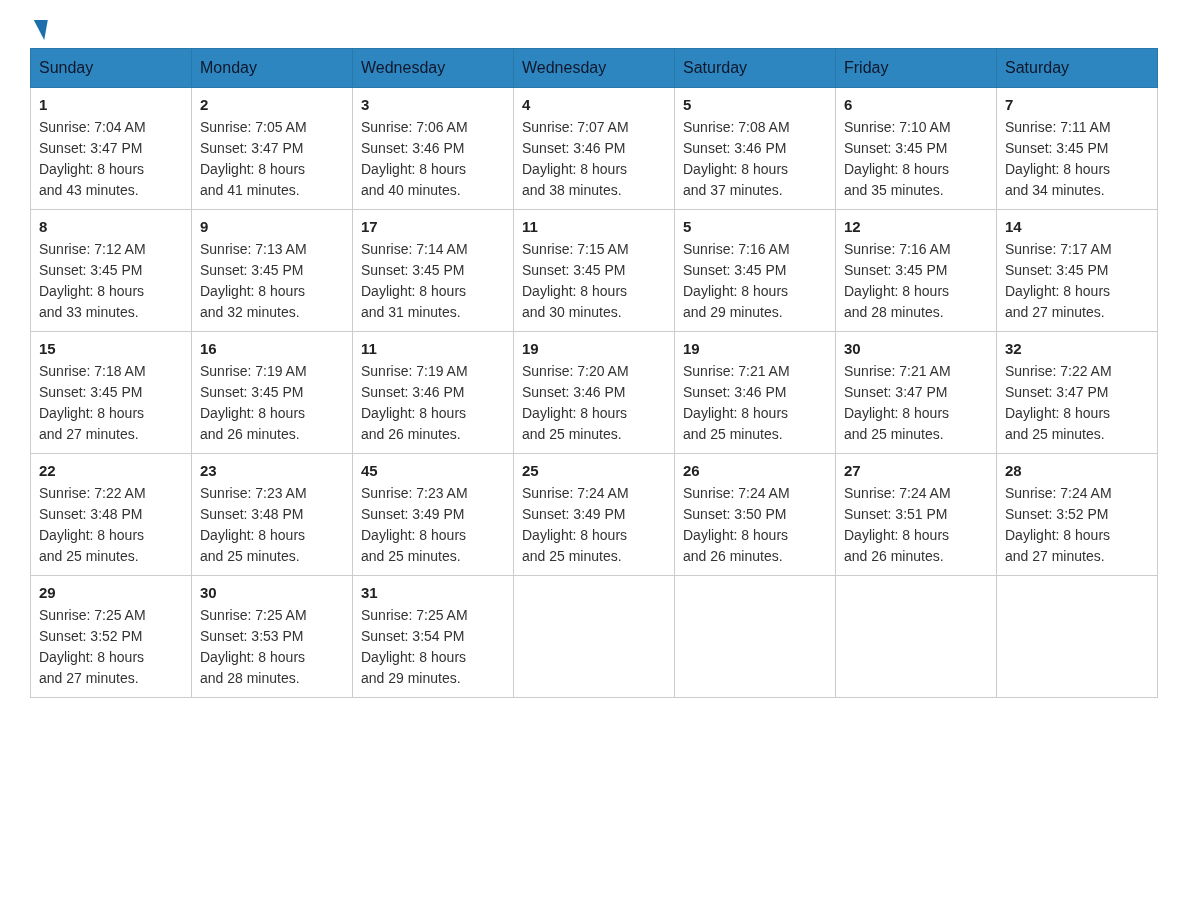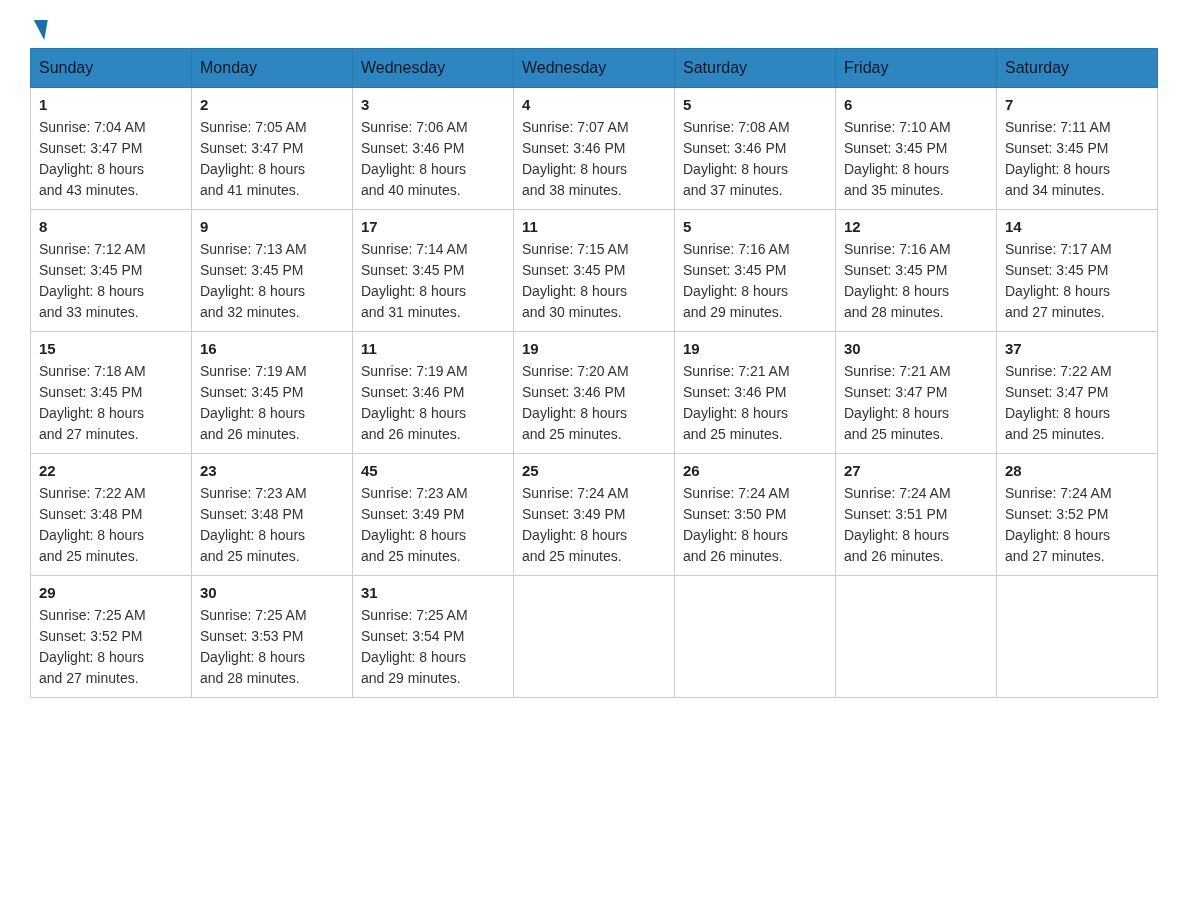--- a/index.html
+++ b/index.html
@@ -306,21 +306,21 @@
         <td>
           <span class="day-number">30</span>
           <div class="day-info">
             Sunrise: 7:21 AM<br>
             Sunset: 3:47 PM<br>
             Daylight: 8 hours<br>
             and 25 minutes.
           </div>
         </td>
         <td>
-          <span class="day-number">37</span>
+          <span class="day-number">32</span>
           <div class="day-info">
             Sunrise: 7:22 AM<br>
             Sunset: 3:47 PM<br>
             Daylight: 8 hours<br>
             and 25 minutes.
           </div>
         </td>
       </tr>
       <tr class="week-row">
         <td>

